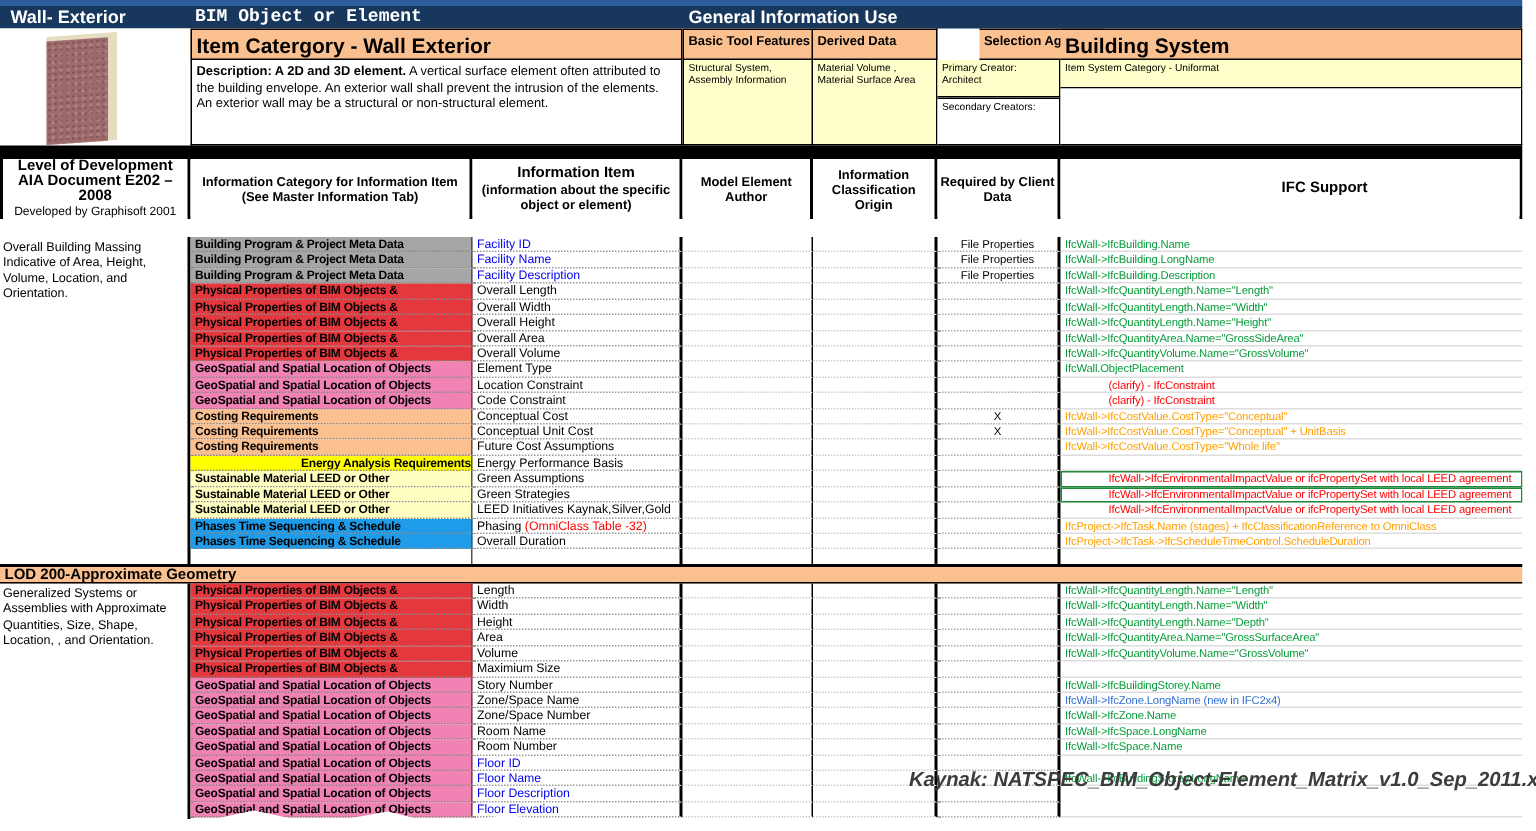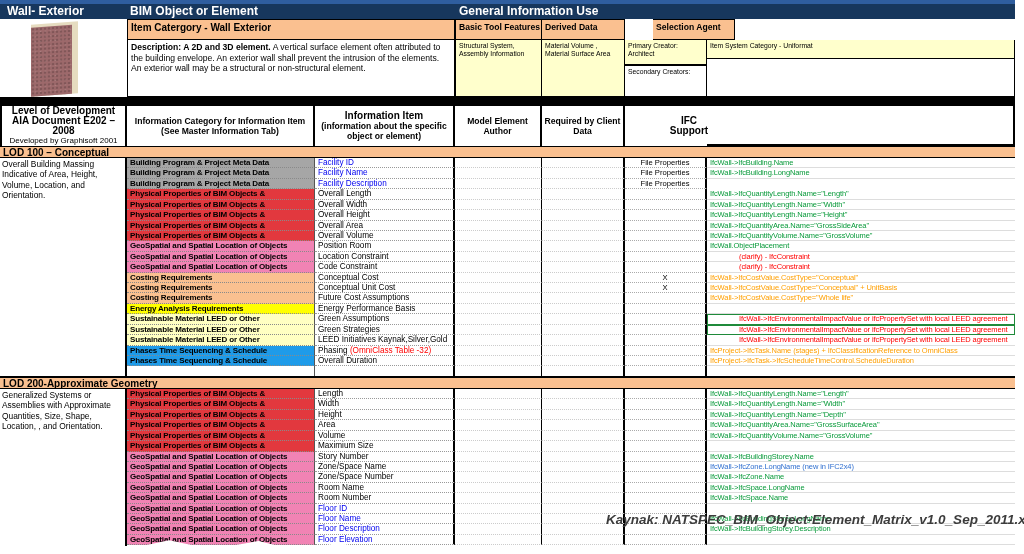--- a/index.html
+++ b/index.html
@@ -4,29 +4,29 @@
 <style>
   html,body{margin:0;padding:0;background:#fff;}
   #screen{position:relative;width:1024px;height:554px;background:#fff;overflow:hidden;
           font-family:"Liberation Sans",sans-serif;color:#000;}
   .abs{position:absolute;box-sizing:border-box;}
 
   
   #top-strip{left:0;top:0;width:1015px;height:4px;background:#2f5e9f;}
   #navy-bar{left:0;top:4px;width:1015px;height:15px;background:#17375d;color:#fff;font-weight:bold;font-size:12px;line-height:15px;}
   #navy-bar .t1{position:absolute;left:7px;top:0;}
-  #navy-bar .t2{position:absolute;left:130px;top:0;}
+  #navy-bar .t2{position:absolute;left:130px;top:0;font-family:Liberation Mono, monospace;}
   #navy-bar .t3{position:absolute;left:459px;top:0;}
 
   
   #info-band{left:0;top:19px;width:1015px;height:78px;}
   .peach{background:#fac090;}
   .pyellow{background:#ffffcc;}
   .cellbox{position:absolute;box-sizing:border-box;border:1.5px solid #000;}
-  .subhdr{font-weight:bold;font-size:10px;padding:2px 0 0 3px;}
+  .subhdr{font-weight:bold;font-size:14px;padding:2px 0 0 3px;}
   .tiny{font-size:6.8px;line-height:8px;padding:2px 2px 0 3px;}
   #wall-cell{left:0;top:0;width:127px;height:78px;background:#fff;}
   #wall{position:absolute;left:31px;top:4px;width:47px;height:72px;transform:skewY(-4deg);background:#e6dcc0;}
   #wall-front{position:absolute;left:0;top:3px;width:41px;height:69px;background:#9d696b;
     background-image:radial-gradient(rgba(0,0,0,.18) 1px,transparent 1px),radial-gradient(rgba(255,255,255,.14) 1px,transparent 1px);
     background-size:4px 4px,5px 5px;background-position:0 0,2px 2px;}
   #item-cat-box{left:127px;top:0;width:328px;height:21px;}
   #desc-box{left:127px;top:21px;width:328px;height:57px;border-top:0;background:#fff;font-size:8.6px;line-height:10.5px;padding:2px 3px;}
   #btf-h{left:455px;top:0;width:87px;height:21px;}
   #btf-v{left:455px;top:21px;width:87px;height:57px;border-top:0;}
@@ -108,20 +108,21 @@
     </div>
     <div class="cellbox peach subhdr" id="item-cat-box">Item Catergory - Wall Exterior</div>
     <div class="cellbox" id="desc-box"><b>Description: A 2D and 3D element.</b><span>  A vertical surface element often attributed to the building envelope.  An exterior wall shall prevent the intrusion of the elements.  An exterior wall may be a structural or non-structural element.</span></div>
     <div class="cellbox peach subhdr" id="btf-h" style="font-size:8.6px;">Basic Tool Features</div>
     <div class="cellbox pyellow tiny" id="btf-v">Structural System, Assembly Information</div>
     <div class="cellbox peach subhdr" id="dd-h" style="font-size:8.6px;">Derived Data</div>
     <div class="cellbox pyellow tiny" id="dd-v">Material Volume , Material Surface Area</div>
     <div class="cellbox peach subhdr" id="sa-h" style="font-size:8.6px;">Selection Agent</div>
     <div class="cellbox pyellow tiny" id="sa-v1">Primary Creator: Architect</div>
     <div class="cellbox tiny" id="sa-v2">Secondary Creators:</div>
+    <div class="cellbox peach subhdr" id="bs-h">Building System</div>
     <div class="cellbox pyellow tiny" id="bs-v1">Item System Category - Uniformat</div>
     <div class="cellbox" id="bs-v2"></div>
   </div>
 
   <div class="abs" id="black-band"></div>
 
   <div class="abs" id="col-hdr">
     <div class="hc">
       <div class="l1">Level of Development</div>
       <div class="l2">AIA Document E202 – 2008</div>
@@ -129,25 +130,25 @@
     </div>
     <div class="hc">
       <div>Information Category for Information Item</div>
       <div>(See Master Information Tab)</div>
     </div>
     <div class="hc">
       <div class="l1">Information Item</div>
       <div>(information about the specific object or element)</div>
     </div>
     <div class="hc">Model Element Author</div>
+    <div class="hc">Information Classification Origin</div>
     <div class="hc">Required by Client Data</div>
     <div class="hc big">IFC Support</div>
   </div>
 
-  <div class="abs band" id="band-100">LOD 100 – Conceptual</div>
 
   <div class="abs section" id="body-100">
     <div class="colA">Overall Building Massing Indicative of Area, Height, Volume, Location, and Orientation.</div>
     <div class="rows">
         <div class="row">
           <div class="cell cat" style="background: rgb(166, 166, 166);">Building Program &amp; Project Meta Data</div>
           <div class="cell item link">Facility ID</div>
           <div class="cell auth"></div>
           <div class="cell orig"></div>
           <div class="cell req">File Properties</div>
@@ -160,20 +161,21 @@
           <div class="cell orig"></div>
           <div class="cell req">File Properties</div>
           <div class="cell ifc green">IfcWall-&gt;IfcBuilding.LongName</div>
         </div>
         <div class="row">
           <div class="cell cat" style="background: rgb(166, 166, 166);">Building Program &amp; Project Meta Data</div>
           <div class="cell item link">Facility Description</div>
           <div class="cell auth"></div>
           <div class="cell orig"></div>
           <div class="cell req">File Properties</div>
+          <div class="cell ifc green">IfcWall-&gt;IfcBuilding.Description</div>
         </div>
         <div class="row">
           <div class="cell cat" style="background: rgb(226, 56, 62);">Physical Properties of BIM Objects &amp;</div>
           <div class="cell item">Overall Length</div>
           <div class="cell auth"></div>
           <div class="cell orig"></div>
           <div class="cell req"></div>
           <div class="cell ifc green">IfcWall-&gt;IfcQuantityLength.Name="Length"</div>
         </div>
         <div class="row">
@@ -203,21 +205,21 @@
         <div class="row">
           <div class="cell cat" style="background: rgb(226, 56, 62);">Physical Properties of BIM Objects &amp;</div>
           <div class="cell item">Overall Volume</div>
           <div class="cell auth"></div>
           <div class="cell orig"></div>
           <div class="cell req"></div>
           <div class="cell ifc green">IfcWall-&gt;IfcQuantityVolume.Name="GrossVolume"</div>
         </div>
         <div class="row">
           <div class="cell cat" style="background: rgb(241, 131, 180);">GeoSpatial and Spatial Location of Objects</div>
-          <div class="cell item">Position Room</div>
+          <div class="cell item">Element Type</div>
           <div class="cell auth"></div>
           <div class="cell orig"></div>
           <div class="cell req"></div>
           <div class="cell ifc green">IfcWall.ObjectPlacement</div>
         </div>
         <div class="row">
           <div class="cell cat" style="background: rgb(241, 131, 180);">GeoSpatial and Spatial Location of Objects</div>
           <div class="cell item">Location Constraint</div>
           <div class="cell auth"></div>
           <div class="cell orig"></div>
@@ -250,21 +252,21 @@
         </div>
         <div class="row">
           <div class="cell cat" style="background: rgb(250, 192, 144);">Costing Requirements</div>
           <div class="cell item">Future Cost Assumptions</div>
           <div class="cell auth"></div>
           <div class="cell orig"></div>
           <div class="cell req"></div>
           <div class="cell ifc orange">IfcWall-&gt;IfcCostValue.CostType="Whole life"</div>
         </div>
         <div class="row">
-          <div class="cell cat" style="background: rgb(255, 255, 0);">Energy Analysis Requirements</div>
+          <div class="cell cat" style="background: rgb(255, 255, 0); text-align: right;">Energy Analysis Requirements</div>
           <div class="cell item">Energy Performance Basis</div>
           <div class="cell auth"></div>
           <div class="cell orig"></div>
           <div class="cell req"></div>
           <div class="cell ifc"></div>
         </div>
         <div class="row">
           <div class="cell cat" style="background: rgb(255, 255, 194);">Sustainable Material LEED or Other</div>
           <div class="cell item">Green Assumptions</div>
           <div class="cell auth"></div>
@@ -422,21 +424,20 @@
           <div class="cell orig"></div>
           <div class="cell req"></div>
           <div class="cell ifc green">IfcWall-&gt;IfcBuildingStorey.LongName</div>
         </div>
         <div class="row">
           <div class="cell cat" style="background: rgb(241, 131, 180);">GeoSpatial and Spatial Location of Objects</div>
           <div class="cell item link">Floor Description</div>
           <div class="cell auth"></div>
           <div class="cell orig"></div>
           <div class="cell req"></div>
-          <div class="cell ifc green">IfcWall-&gt;IfcBuildingStorey.Description</div>
         </div>
         <div class="row">
           <div class="cell cat" style="background: rgb(241, 131, 180);">GeoSpatial and Spatial Location of Objects</div>
           <div class="cell item link">Floor Elevation</div>
           <div class="cell auth"></div>
           <div class="cell orig"></div>
           <div class="cell req"></div>
           <div class="cell ifc"></div>
         </div>
       </div>

